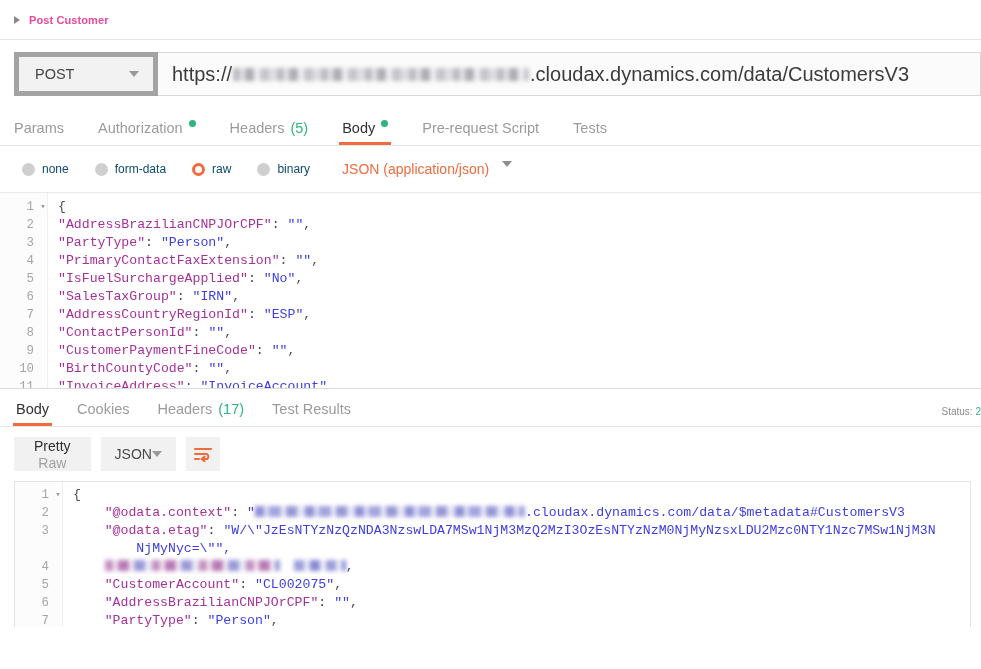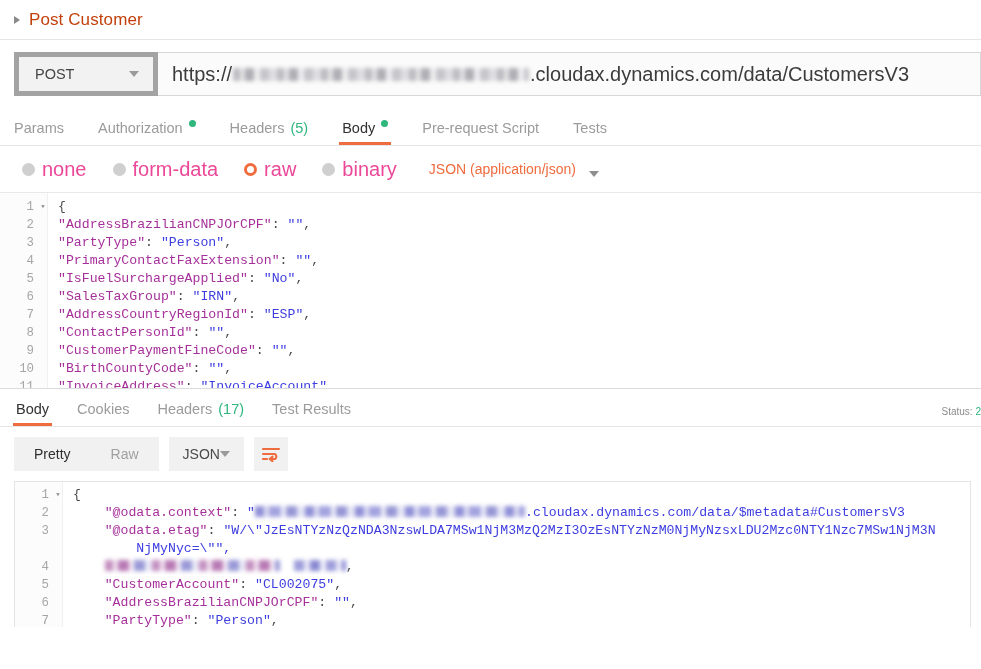--- a/index.html
+++ b/index.html
@@ -19,21 +19,21 @@
     border-bottom: 1px solid #e6e6e6;
     background: #fff;
   }
   .caret-right {
     width: 0; height: 0;
     border-left: 6px solid #8a8a8a;
     border-top: 4.5px solid transparent;
     border-bottom: 4.5px solid transparent;
     margin-right: 9px;
   }
-  .req-name { font-size: 17px; color: #c2410c; letter-spacing: .1px; }
+  .req-name { font-size: 11px; color: #ec4899; letter-spacing: .1px; font-weight: bold; }
 
   
   .url-row {
     display: flex; align-items: stretch;
     padding: 12px 0 12px 14px;
     background: #fff;
   }
   .method-box {
     width: 144px; height: 44px;
     border: 5px solid #a3a3a3;
@@ -103,33 +103,33 @@
 
   
   .bodytype-row {
     display: flex; align-items: center;
     padding: 13px 0 13px 22px;
     border-bottom: 1px solid #e9e9e9;
     height: 47px;
   }
   .radio-opt {
     display: flex; align-items: center; gap: 7px;
-    margin-right: 26px; font-size: 20px; color: #ec4899;
+    margin-right: 26px; font-size: 12px; color: #0c4a6e;
     cursor: pointer; white-space: nowrap;
   }
   .radio {
     width: 13px; height: 13px; border-radius: 50%;
     background: #cfcfcf;
   }
   .radio.on {
     background: #fff;
     border: 3px solid #ef6c3e;
   }
   .json-select {
-    display: flex; align-items: flex-end; gap: 13px;
+    display: flex; align-items: flex-start; gap: 13px;
     font-size: 14px; color: #ef6c3e; cursor: pointer;
     margin-left: 6px;
   }
   .caret-down.orange {
     border-top-color: #8e8e8e;
   }
 
   
   .editor {
     position: relative;
@@ -191,21 +191,21 @@
 
   
   .resp-toolbar {
     display: flex; align-items: center;
     padding: 10px 0 10px 14px;
     gap: 10px;
     height: 54px;
   }
   .seg-group {
     display: flex; background: #f1f1f1;
-    height: 34px; align-items: center;
+    height: 34px; align-items: center; flex-direction: column;
   }
   .seg {
     padding: 0 20px; height: 34px;
     display: flex; align-items: center;
     font-size: 14px; color: #a0a0a0; cursor: pointer;
   }
   .seg.active { color: #2f2f2f; }
   .fmt-select {
     display: flex; align-items: center; gap: 0;
     background: #f1f1f1; height: 34px;

